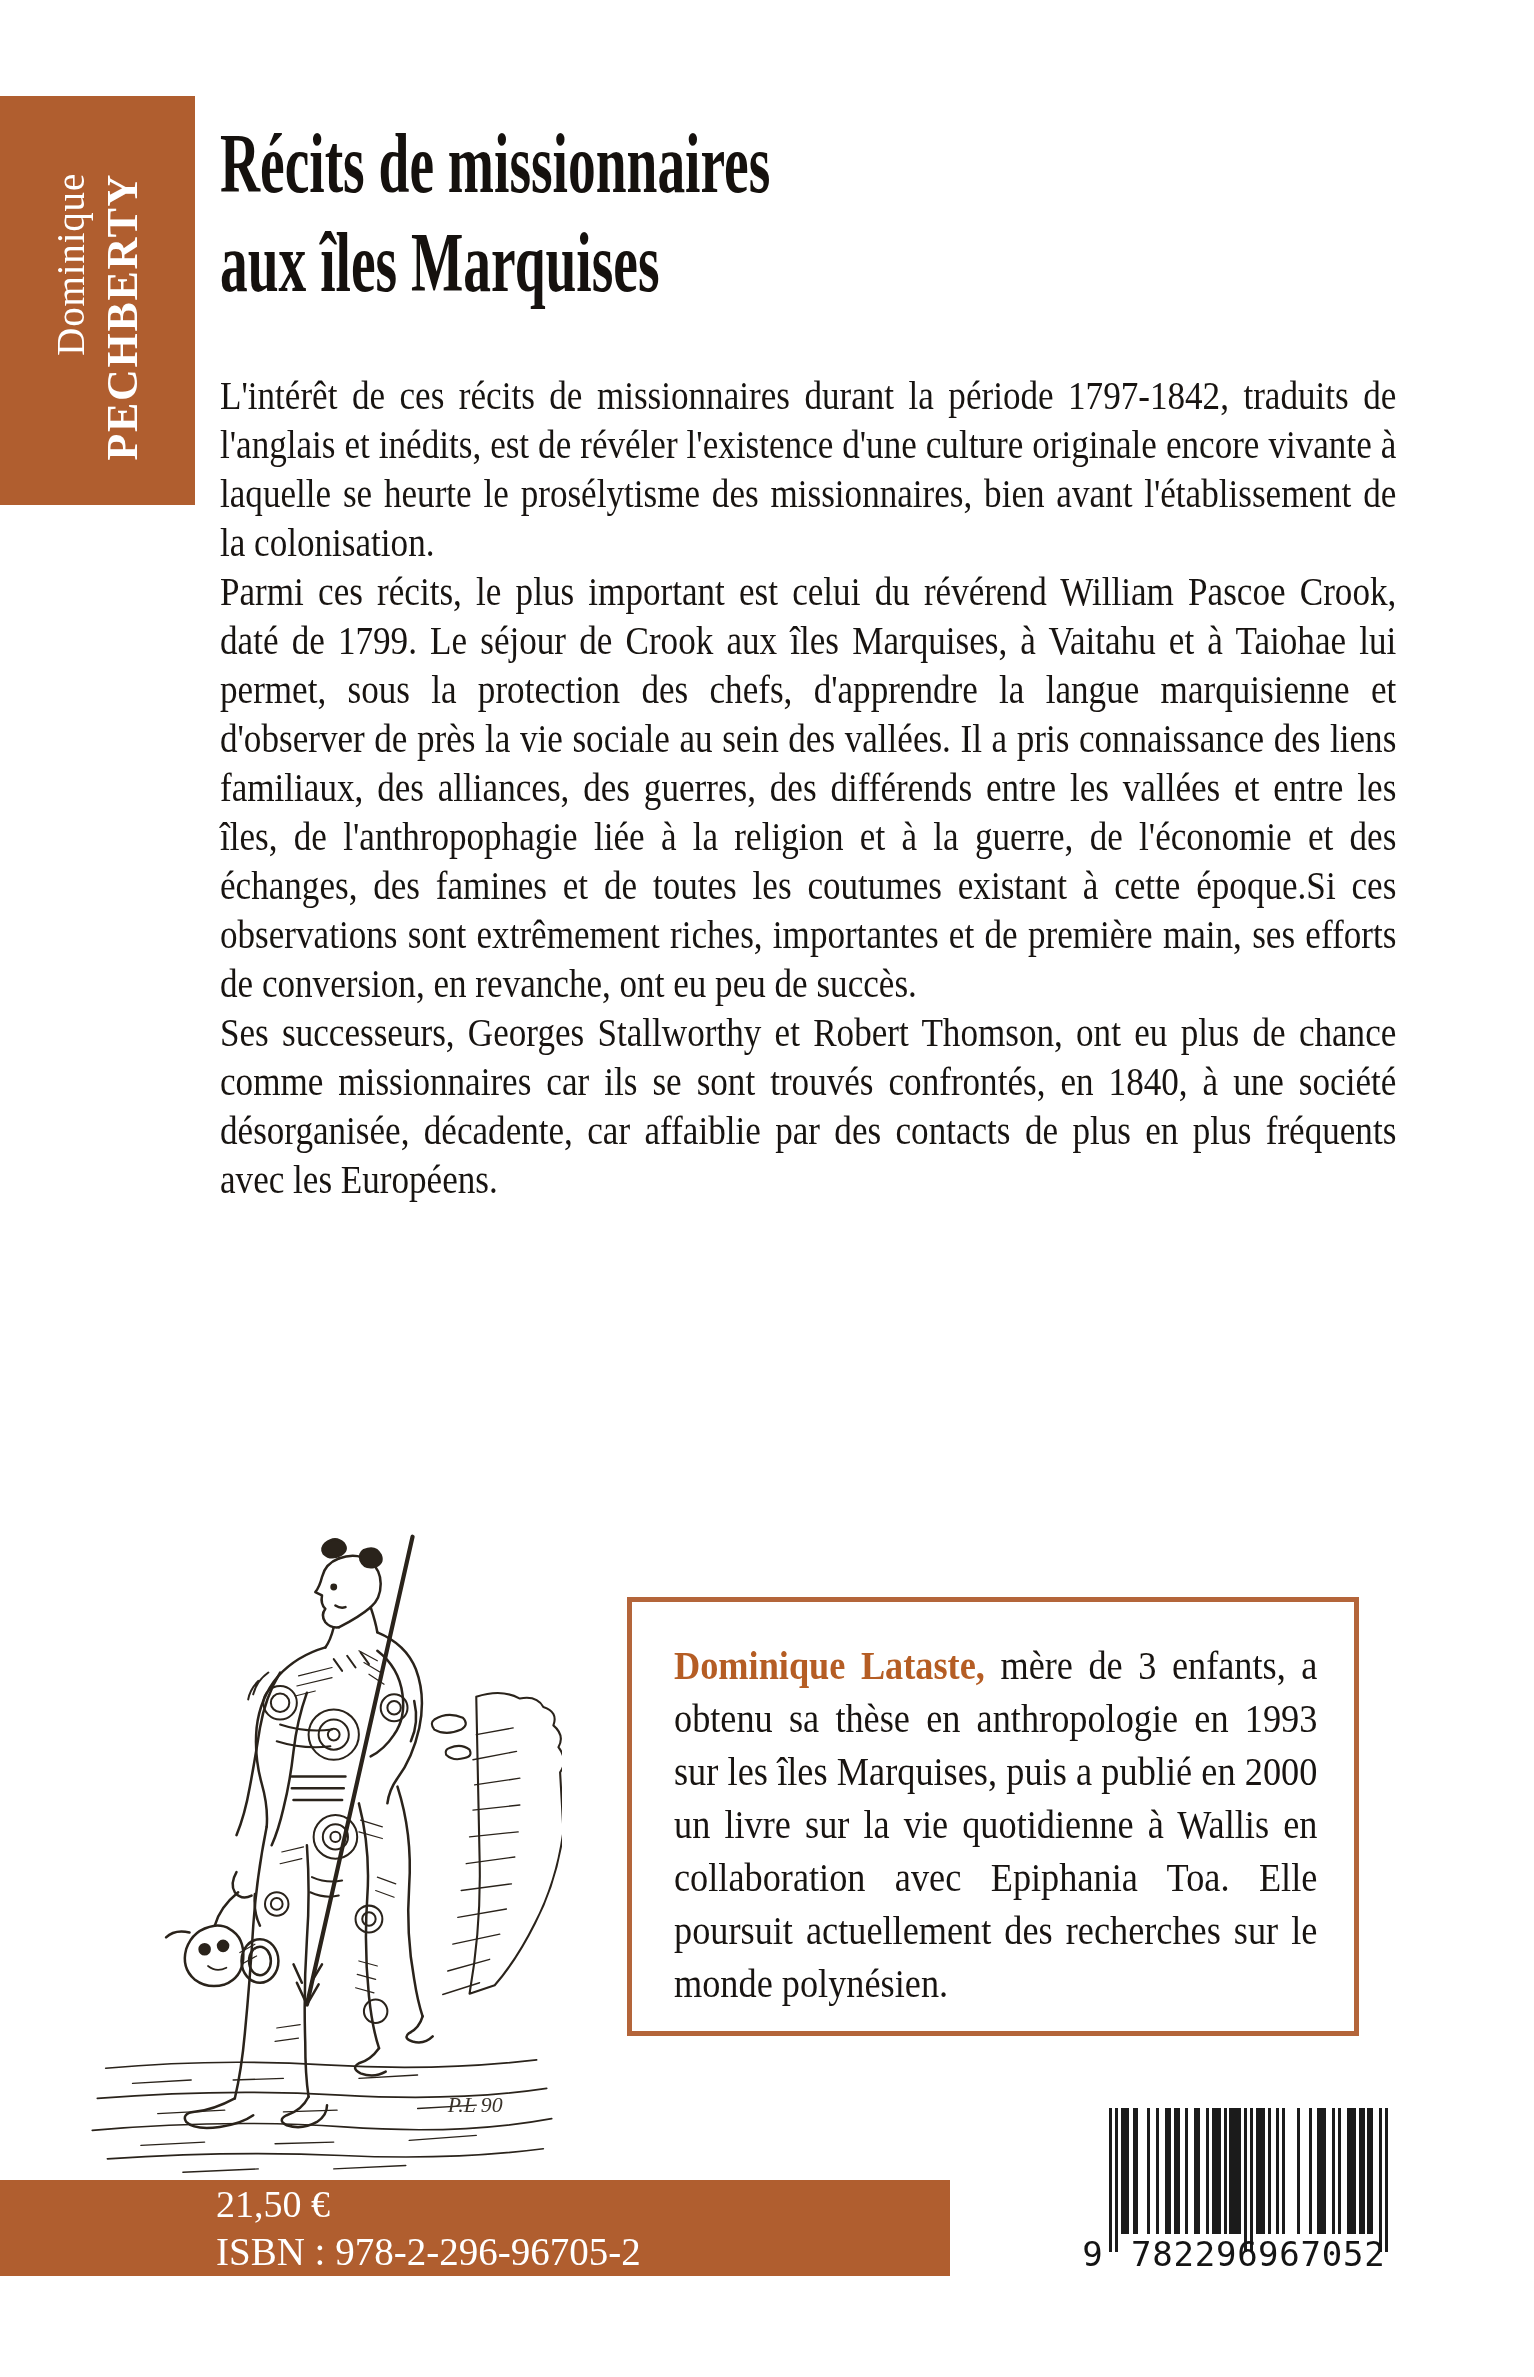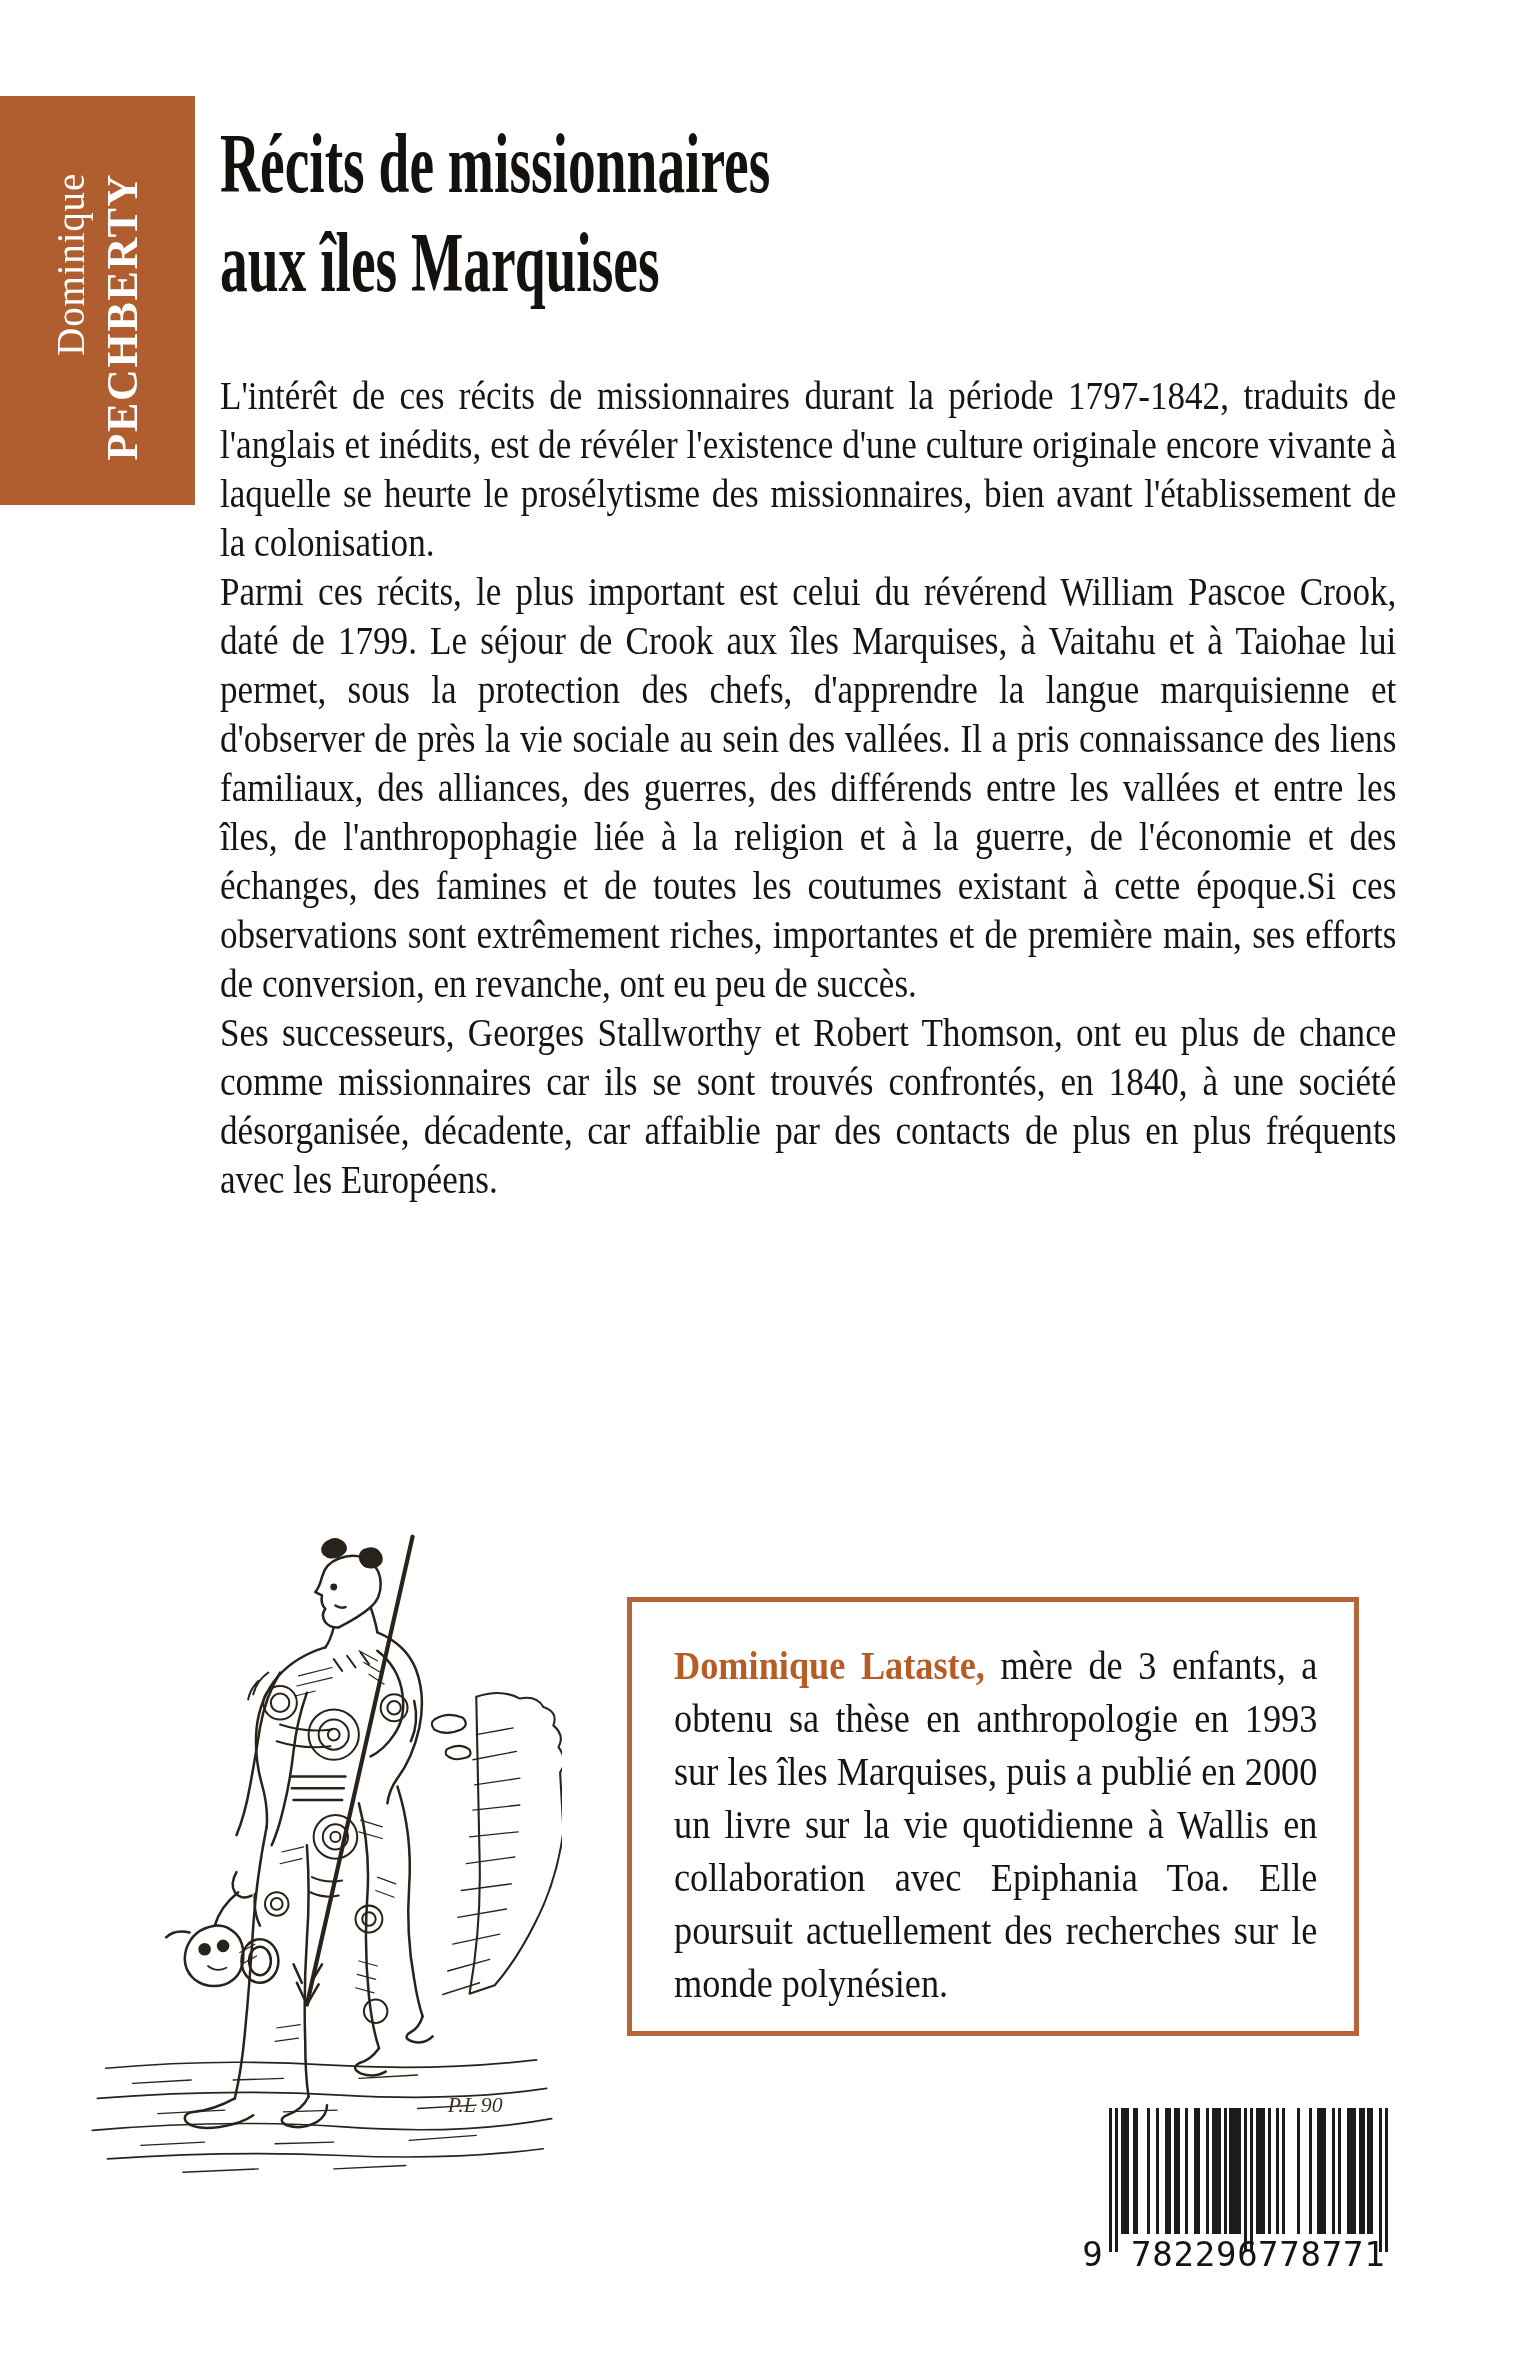--- a/index.html
+++ b/index.html
@@ -186,20 +186,24 @@
       </g>
 
       <text x="436" y="700" font-family="Liberation Serif, serif" font-size="26" font-style="italic" fill="#3a332b" stroke="none">P.L 90</text>
     </g>
   </svg>
 
   <div class="bio-box">
     <div class="bio-text"><span class="bio-name">Dominique Lataste,</span><span> mère de 3 enfants, a obtenu sa thèse en anthropologie en 1993 sur les îles Marquises, puis a publié en 2000 un livre sur la vie quotidienne à Wallis en collaboration avec Epiphania Toa. Elle poursuit actuellement des recherches sur le monde polynésien.</span></div>
   </div>
 
+  <div class="price-bar">
+    <div class="price">21,50 €</div>
+    <div class="isbn">ISBN : 978-2-296-96705-2</div>
+  </div>
 
   <div class="barcode">
     <div class="bars">
         <div class="bar tall" style="left: 0px; width: 2.9px;"></div>
         <div class="bar tall" style="left: 5.9px; width: 2.9px;"></div>
         <div class="bar" style="left: 11.7px; width: 8.8px;"></div>
         <div class="bar" style="left: 23.5px; width: 5.9px;"></div>
         <div class="bar" style="left: 38px; width: 2.9px;"></div>
         <div class="bar" style="left: 47px; width: 2.9px;"></div>
         <div class="bar" style="left: 56px; width: 5.9px;"></div>
@@ -222,17 +226,17 @@
         <div class="bar" style="left: 223px; width: 2.9px;"></div>
         <div class="bar" style="left: 229px; width: 2.9px;"></div>
         <div class="bar" style="left: 238px; width: 8.8px;"></div>
         <div class="bar" style="left: 250px; width: 5.9px;"></div>
         <div class="bar" style="left: 258px; width: 5.9px;"></div>
         <div class="bar tall" style="left: 270px; width: 2.9px;"></div>
         <div class="bar tall" style="left: 276px; width: 2.9px;"></div>
       </div>
     <span class="bc-digit bc-d1">9</span>
     <span class="bc-digit bc-d2">782296</span>
-    <span class="bc-digit bc-d3">778771</span>
+    <span class="bc-digit bc-d3">967052</span>
   </div>
 
 </div>
 
 
 </body></html>

